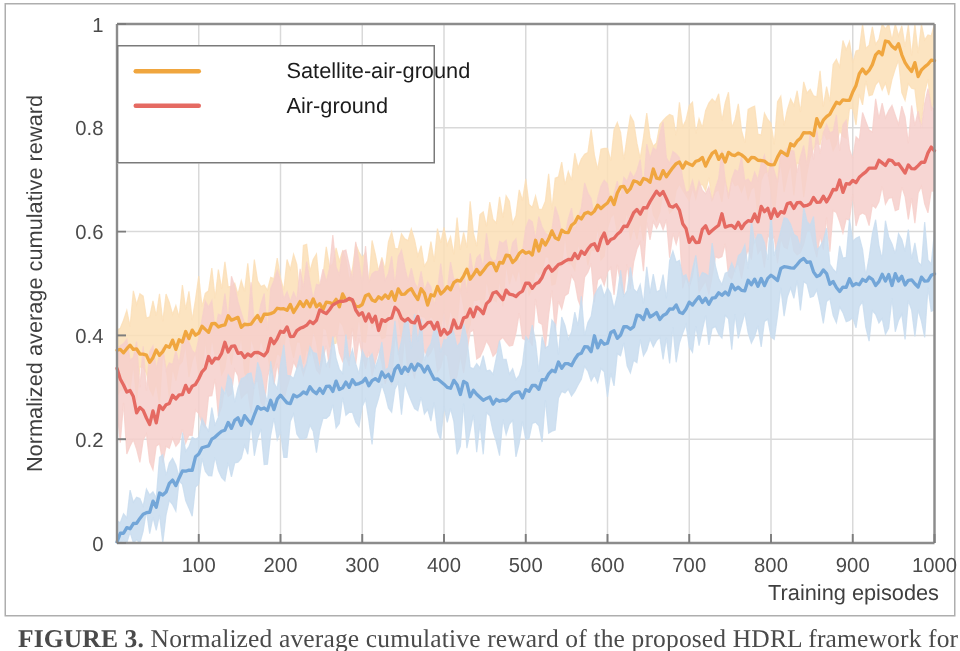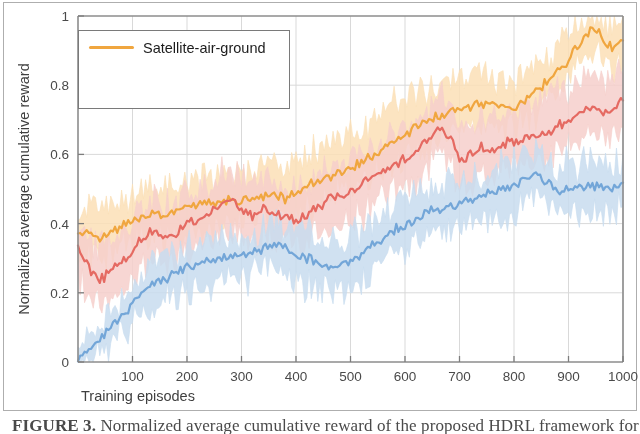--- a/index.html
+++ b/index.html
@@ -43,36 +43,36 @@
     width:340px;
     transform:rotate(-90deg);
     transform-origin:center center;
     text-align:center;
     font-size:14.5px;
     color:#3f3f3f;
     white-space:nowrap;
   }
   #xlabel{
     position:absolute;left:77px;top:385px;width:545px;
-    text-align:left;font-size:14.5px;color:#3f3f3f;
+    text-align:right;font-size:14.5px;color:#3f3f3f;
   }
   .tick-text{font-size:13.5px;fill:#4a4a4a;font-family:"Liberation Sans",sans-serif;}
 
   
   #legend-box{
     position:absolute;left:74px;top:27px;
     width:212px;height:79px;
     background:#ffffff;
     border:1px solid #7a7a7a;
     box-sizing:border-box;
     padding:5px 0 0 0;
   }
   .legend-row{
     display:flex;align-items:center;
-    height:23px;padding-left:10px;
+    height:23px;padding-left:10px;gap:48px;
   }
   .legend-swatch{
     width:45px;height:3.5px;border-radius:2px;flex:0 0 auto;margin-right:9px;
   }
   .legend-label{font-size:14.5px;color:#1c1c1c;white-space:nowrap;}
 </style>
 </head>
 <body>
 
 <div id="figure-root">
@@ -154,20 +154,24 @@
       </svg>
 
       <div id="ylabel">Normalized average cumulative reward</div>
       <div id="xlabel">Training episodes</div>
 
       <div id="legend-box">
         <div class="legend-row">
           <span class="legend-swatch" style="background: rgb(240, 166, 63);"></span>
           <span class="legend-label">Satellite-air-ground</span>
         </div>
+        <div class="legend-row">
+          <span class="legend-swatch" style="background: rgb(229, 106, 98);"></span>
+          <span class="legend-label">Air-ground</span>
+        </div>
       </div>
 
     </div>
   </div>
 
   <div id="figure-caption">
     <span class="fignum">FIGURE 3.</span>
     <span>Normalized average cumulative reward of the proposed HDRL framework for</span>
   </div>
 

